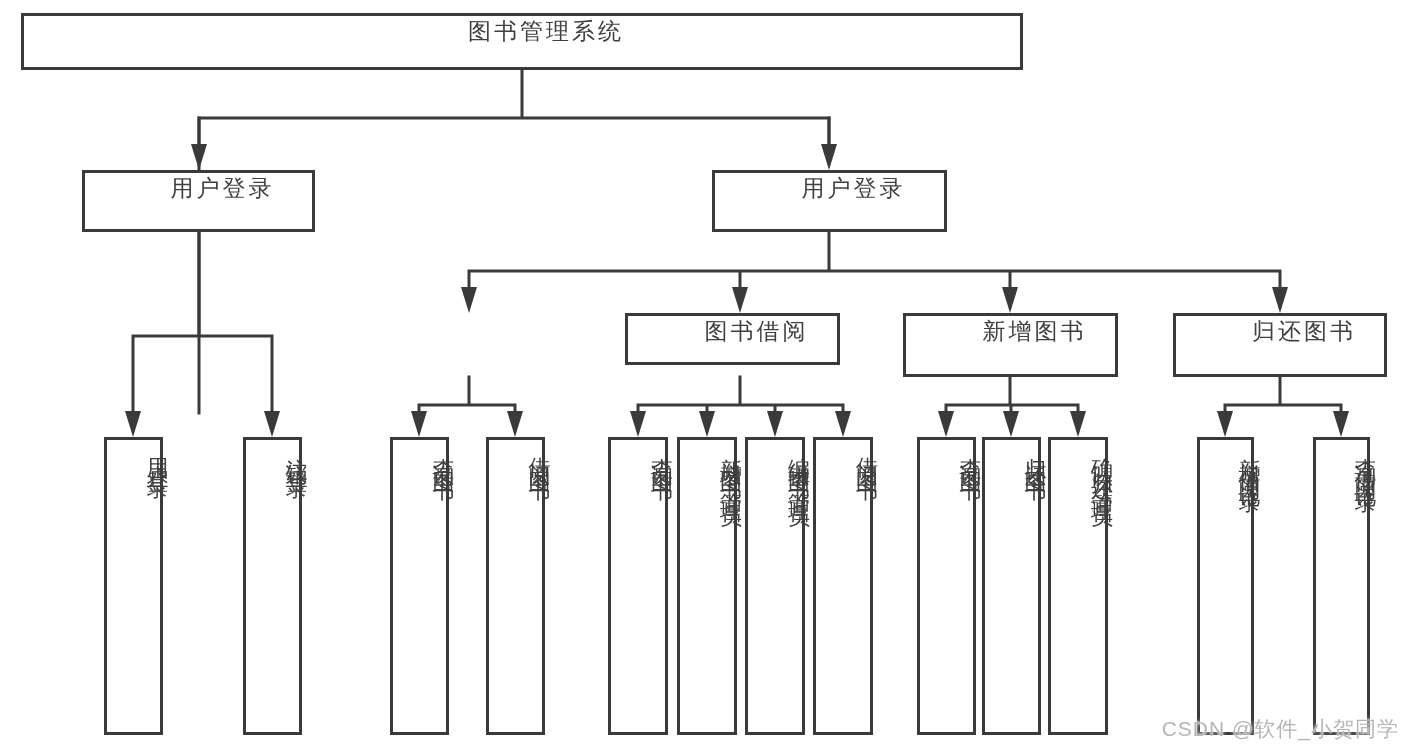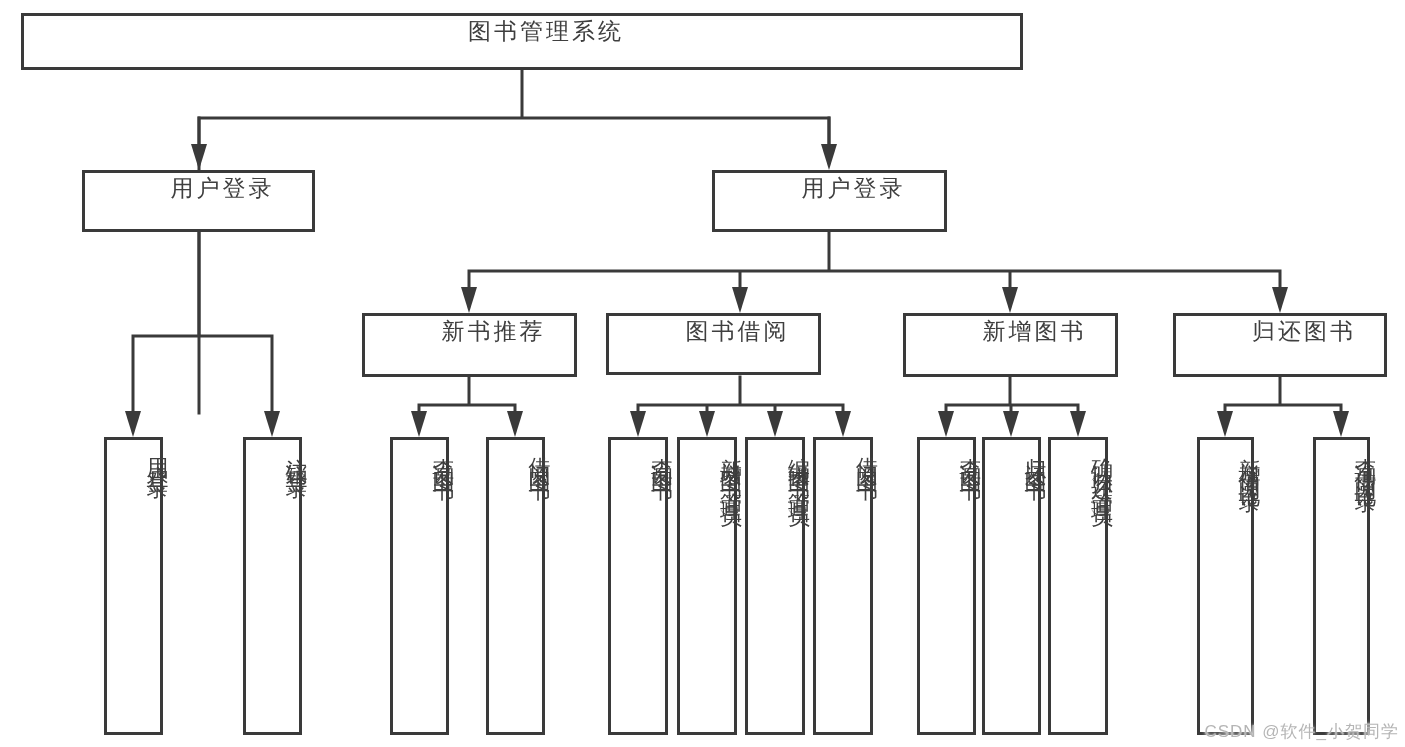--- a/index.html
+++ b/index.html
@@ -39,21 +39,21 @@
     letter-spacing:7px;
     line-height:1;
   }
   
   #n-root{left:21px;top:13px;width:1002px;height:57px}
   
   #n-user-login{left:82px;top:170px;width:233px;height:62px}
   #n-book-mgmt{left:712px;top:170px;width:235px;height:62px}
   
   #n-new-rec{left:362px;top:313px;width:215px;height:64px}
-  #n-book-borrow{left:606px;top:313px;width:215px;height:62px}
+  #n-book-borrow{left:625px;top:313px;width:215px;height:52px}
   #n-current{left:903px;top:313px;width:215px;height:64px}
   #n-records{left:1173px;top:313px;width:214px;height:64px}
   
   .leaf{top:437px;height:298px;width:59px}
   #l-g1c1{left:104px}
   #l-g1c2{left:243px}
   #l-g2c1{left:390px}
   #l-g2c2{left:486px}
   #l-g3c1{left:608px;width:60px}
   #l-g3c2{left:677px;width:60px}
@@ -61,21 +61,21 @@
   #l-g3c4{left:813px;width:60px}
   #l-g4c1{left:917px}
   #l-g4c2{left:982px}
   #l-g4c3{left:1048px;width:60px}
   #l-g5c1{left:1197px;width:57px}
   #l-g5c2{left:1313px;width:57px}
   #watermark{
     position:absolute;
     right:6px;bottom:4px;
     z-index:2;
-    font-size:17px;
+    font-size:21px;
     letter-spacing:1px;
     color:var(--wm);
     text-shadow:0 0 2px #fff,0 0 4px #fff;
     white-space:nowrap;
   }
 </style>
 </head>
 <body>
 
 <div id="canvas">
@@ -128,23 +128,20 @@
     <span class="lbl">图书管理系统</span>
   </div>
 
   <div class="node h" id="n-user-login">
     <span class="lbl">用户登录</span>
   </div>
   <div class="node h" id="n-book-mgmt">
     <span class="lbl">用户登录</span>
   </div>
 
-  <div class="node h" id="n-new-rec">
-    <span class="lbl">新书推荐</span>
-  </div>
   <div class="node h" id="n-book-borrow">
     <span class="lbl">图书借阅</span>
   </div>
   <div class="node h" id="n-current">
     <span class="lbl">新增图书</span>
   </div>
   <div class="node h" id="n-records">
     <span class="lbl">归还图书</span>
   </div>
 

